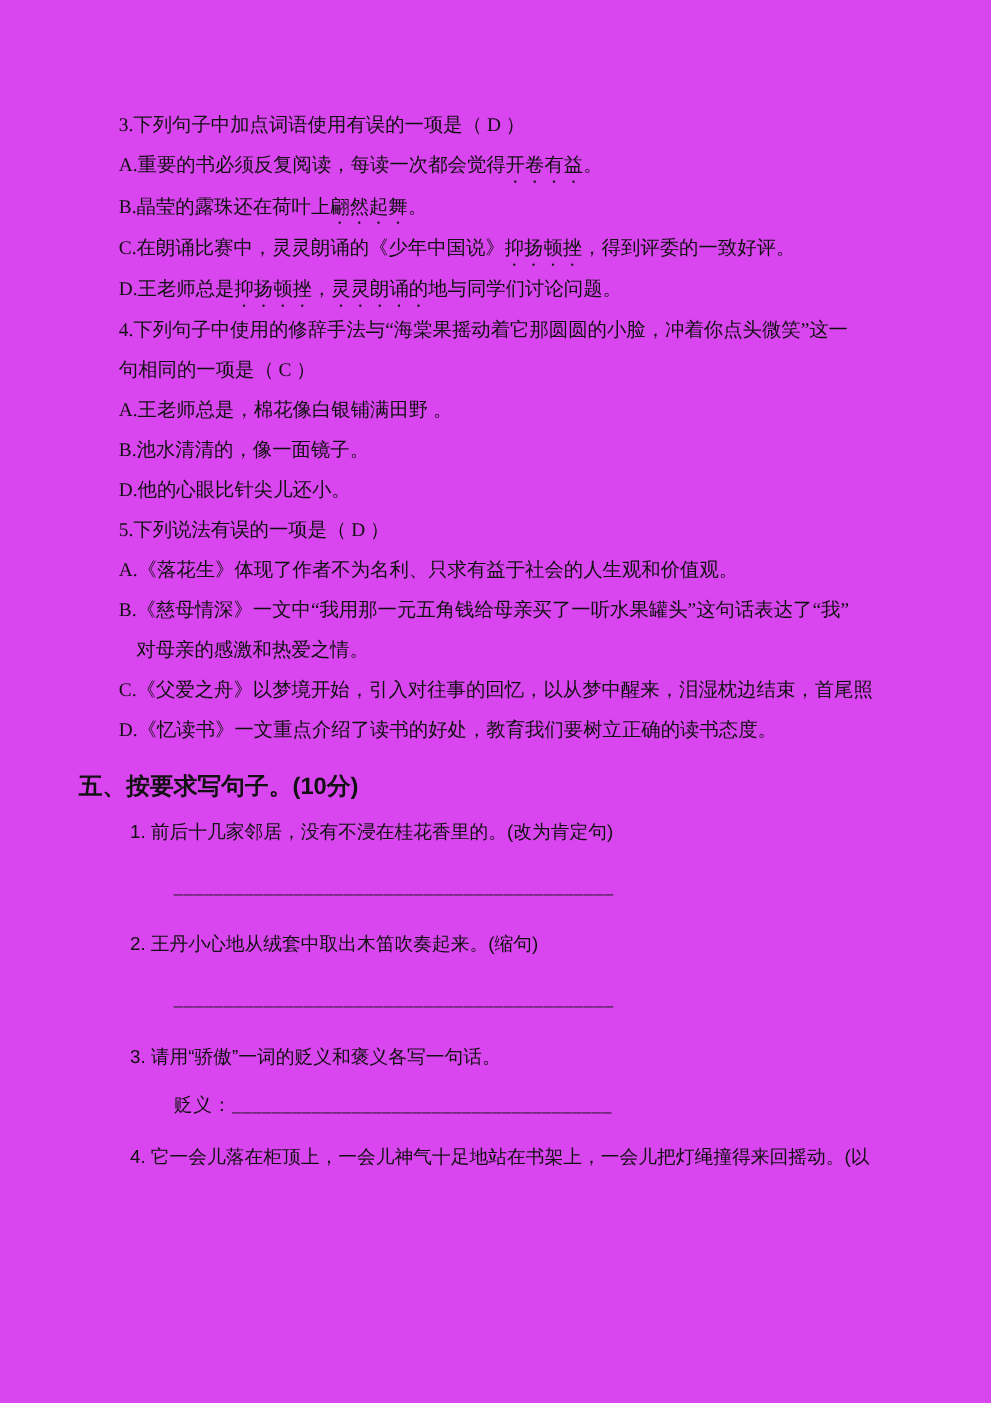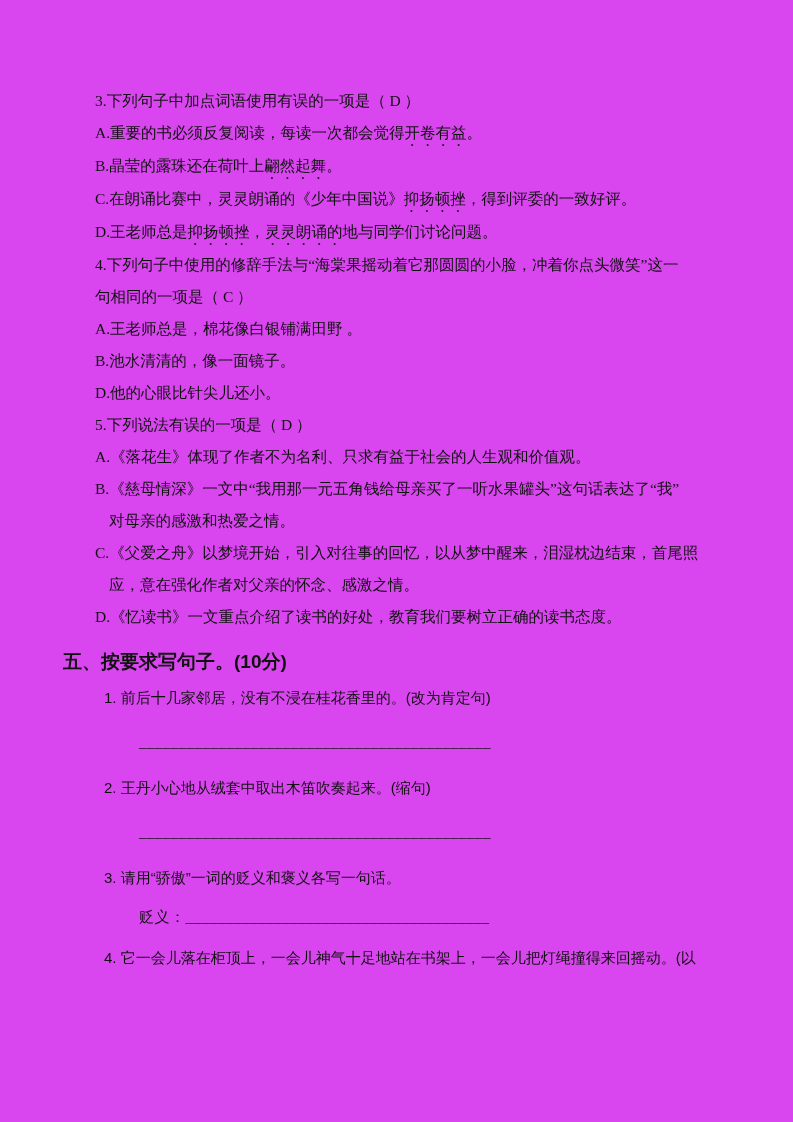--- a/index.html
+++ b/index.html
@@ -88,21 +88,20 @@
     <p class="line">句相同的一项是（ C ）</p>
     <p class="line">A.王老师总是，棉花像白银铺满田野 。</p>
     <p class="line">B.池水清清的，像一面镜子。</p>
     <p class="line">D.他的心眼比针尖儿还小。</p>
 
     <p class="line">5.下列说法有误的一项是（ D ）</p>
     <p class="line">A.《落花生》体现了作者不为名利、只求有益于社会的人生观和价值观。</p>
     <p class="line">B.《慈母情深》一文中“我用那一元五角钱给母亲买了一听水果罐头”这句话表达了“我”</p>
     <p class="line cont">对母亲的感激和热爱之情。</p>
     <p class="line">C.《父爱之舟》以梦境开始，引入对往事的回忆，以从梦中醒来，泪湿枕边结束，首尾照</p>
-    <p class="line cont">应，意在强化作者对父亲的怀念、感激之情。</p>
     <p class="line">D.《忆读书》一文重点介绍了读书的好处，教育我们要树立正确的读书态度。</p>
 
   </div>
 
   <h2 class="sec-heading">五、按要求写句子。(10分)</h2>
 
   <div class="sec">
     <p class="row row-first item">1. 前后十几家邻居，没有不浸在桂花香里的。(改为肯定句)</p>
     <p class="row blank">____________________________________________</p>
     <p class="row item">2. 王丹小心地从绒套中取出木笛吹奏起来。(缩句)</p>

